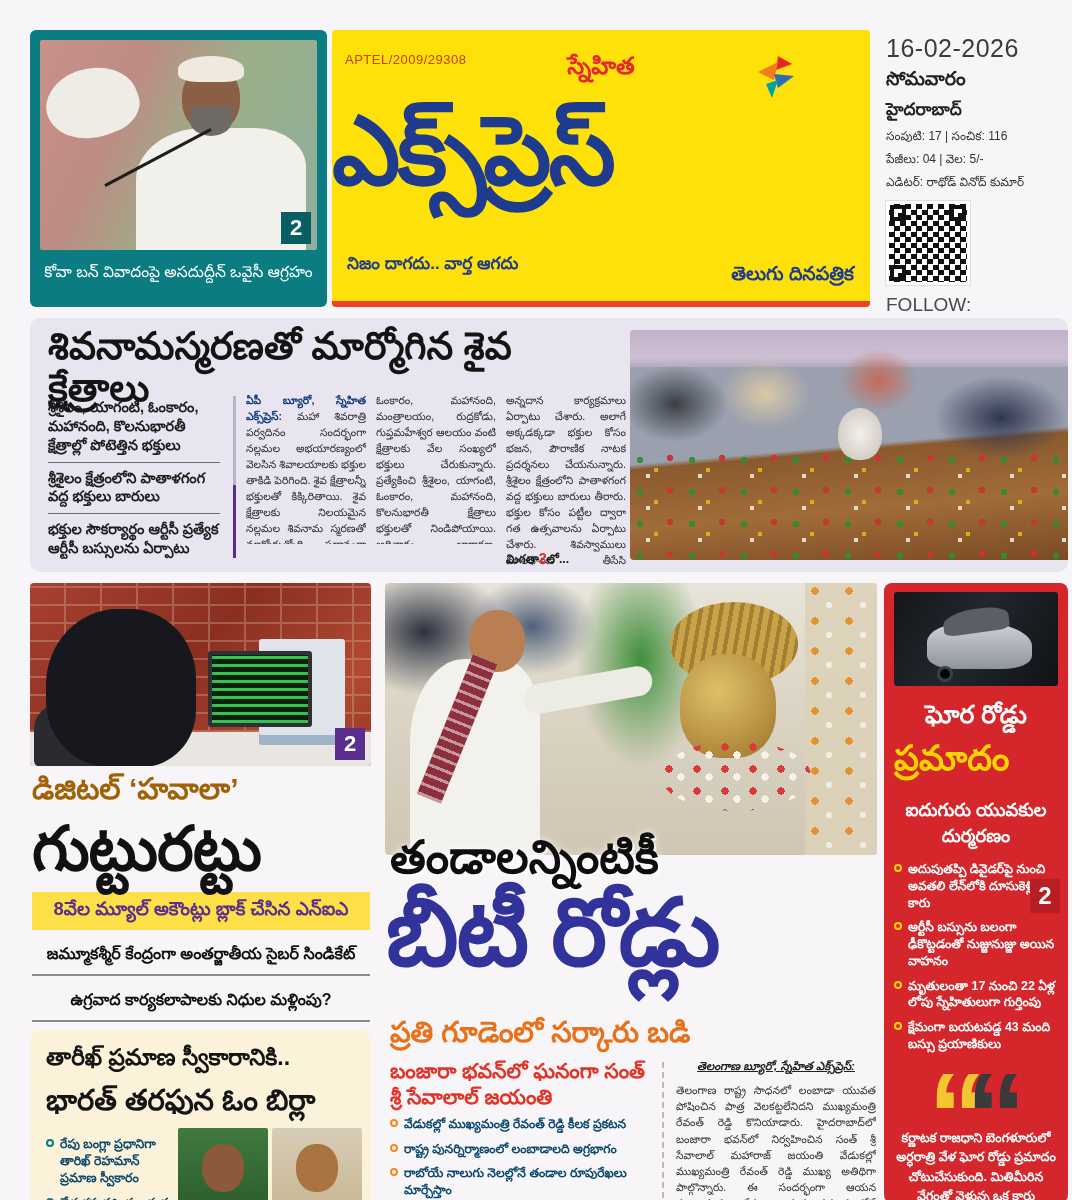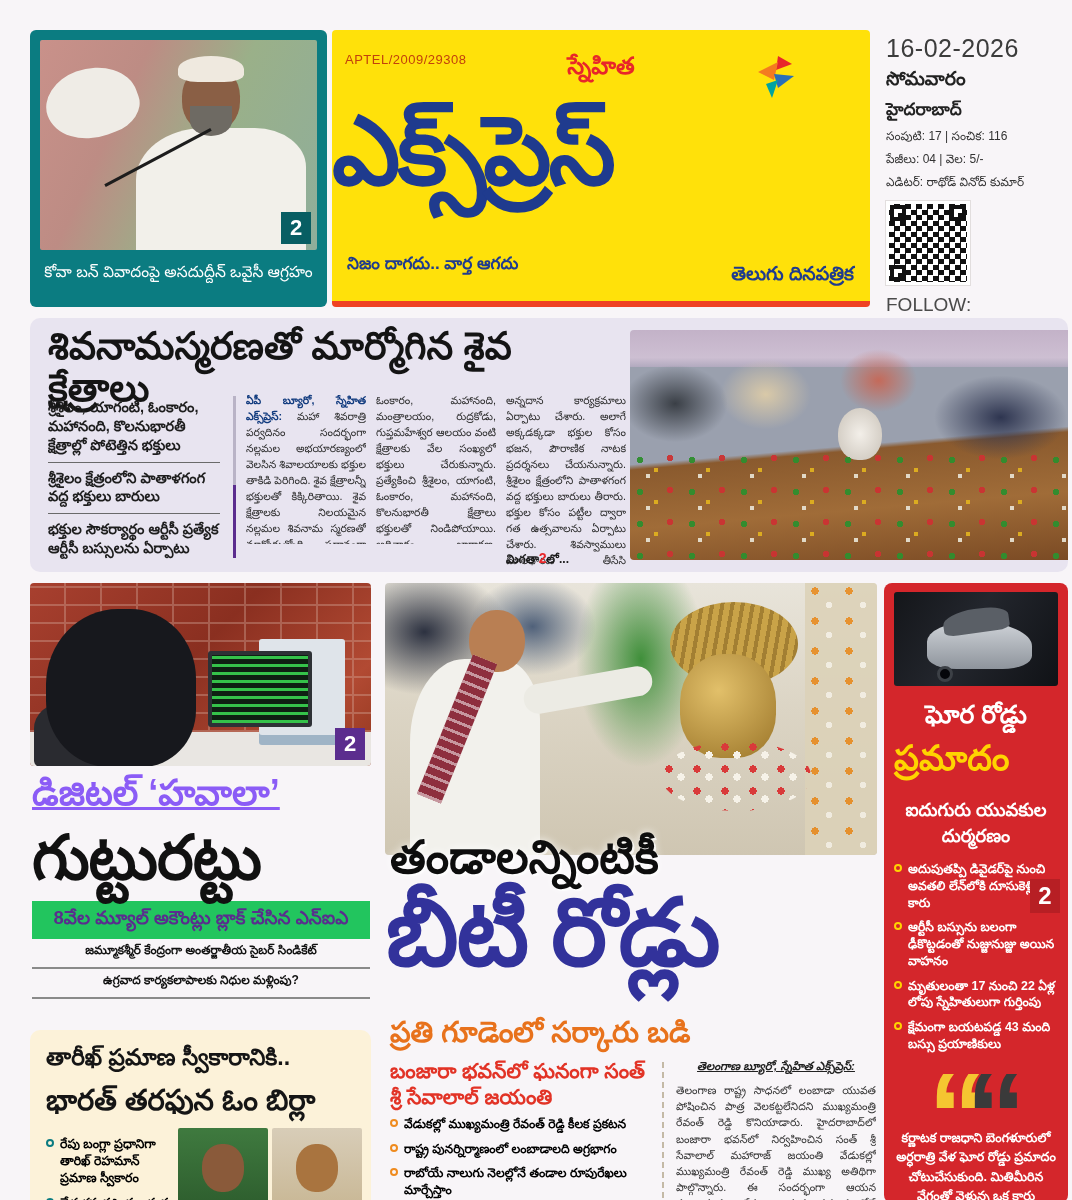--- a/index.html
+++ b/index.html
@@ -85,33 +85,33 @@
     background:repeating-linear-gradient(0deg,transparent 0 16px,#d9b6a6 16px 18px),
                repeating-linear-gradient(90deg,transparent 0 34px,#d9b6a6 34px 36px);}
   .hp-desk{position:absolute;left:0;bottom:0;width:100%;height:34px;background:#e9e6e2;}
   .hp-hoodie{position:absolute;left:16px;top:26px;width:150px;height:158px;background:#17181d;border-radius:48% 44% 36% 42%;}
   .hp-chair{position:absolute;left:4px;top:120px;width:70px;height:64px;background:#2a2b30;border-radius:40% 40% 10% 10%;}
   .hp-laptop{position:absolute;left:178px;top:68px;width:104px;height:76px;background:#0e2012;border:4px solid #2e3136;border-radius:3px;
     background-image:repeating-linear-gradient(0deg,#35c24a 0 3px,transparent 3px 8px);background-clip:padding-box;}
   .hp-laptop2{position:absolute;right:26px;top:56px;width:86px;height:96px;background:#dfe4ea;border-radius:3px;box-shadow:0 10px 0 #9fb4c6;}
   .badge-purple{background:#5b2d8e;}
   .hawala{position:absolute;left:32px;top:772px;width:338px;}
-  .hw-kicker{font-size:36px;font-weight:900;color:#8b5cf6;text-decoration:underline;}
+  .hw-kicker{font-size:30px;font-weight:900;color:#a16207;}
   .hw-head{font-size:62px;font-weight:900;color:#111;line-height:1.02;margin-top:4px;letter-spacing:-1px;}
-  .hw-deck1{margin-top:12px;background:#22c55e;color:#5a2d8e;font-weight:800;font-size:18.5px;text-align:center;padding:6px 2px;}
-  .hw-deck2,.hw-deck3{border-bottom:2px solid #8a8a8a;font-weight:800;font-size:12px;text-align:center;padding:4px 0 7px;color:#111;}
+  .hw-deck1{margin-top:12px;background:#fde047;color:#5a2d8e;font-weight:800;font-size:18.5px;text-align:center;padding:6px 2px;}
+  .hw-deck2,.hw-deck3{border-bottom:2px solid #8a8a8a;font-weight:800;font-size:16px;text-align:center;padding:15px 0 7px;color:#111;}
 
   
   .birla{position:absolute;left:30px;top:1030px;width:341px;height:200px;background:#fcf2d9;border-radius:10px;padding:14px 16px;overflow:hidden;}
   .bl-h1{font-size:23px;font-weight:900;color:#151515;}
   .bl-h2{font-size:29px;font-weight:900;color:#151515;margin-top:8px;}
   .bl-bullets{margin-top:12px;width:132px;}
   .bullet{display:flex;gap:6px;margin-bottom:8px;}
   .bdot{flex:0 0 auto;width:8px;height:8px;border:2.5px solid #0b7c81;border-radius:50%;margin-top:3px;}
-  .btext{font-size:12.5px;font-weight:700;line-height:1.35;color:#000000;}
+  .btext{font-size:12.5px;font-weight:700;line-height:1.35;color:#0c4a6e;}
   .bl-photo{position:absolute;top:98px;width:90px;height:110px;border-radius:2px;overflow:hidden;}
   .bl-p1{left:148px;background:linear-gradient(#3f7a3f,#2e5e2e 70%);}
   .bl-p2{left:242px;background:linear-gradient(#d8cdb8,#c9b896 70%);}
   .face{position:absolute;left:50%;top:16px;transform:translateX(-50%);width:42px;height:48px;border-radius:46%;background:#a9743f;}
   .bl-p1 .face{background:#8a5a3a;}
 
   
   .bust-photo{position:absolute;left:385px;top:583px;width:492px;height:272px;border-radius:4px;overflow:hidden;
     background:
       radial-gradient(120px 90px at 8% 18%,#2c3140 0,transparent 70%),

